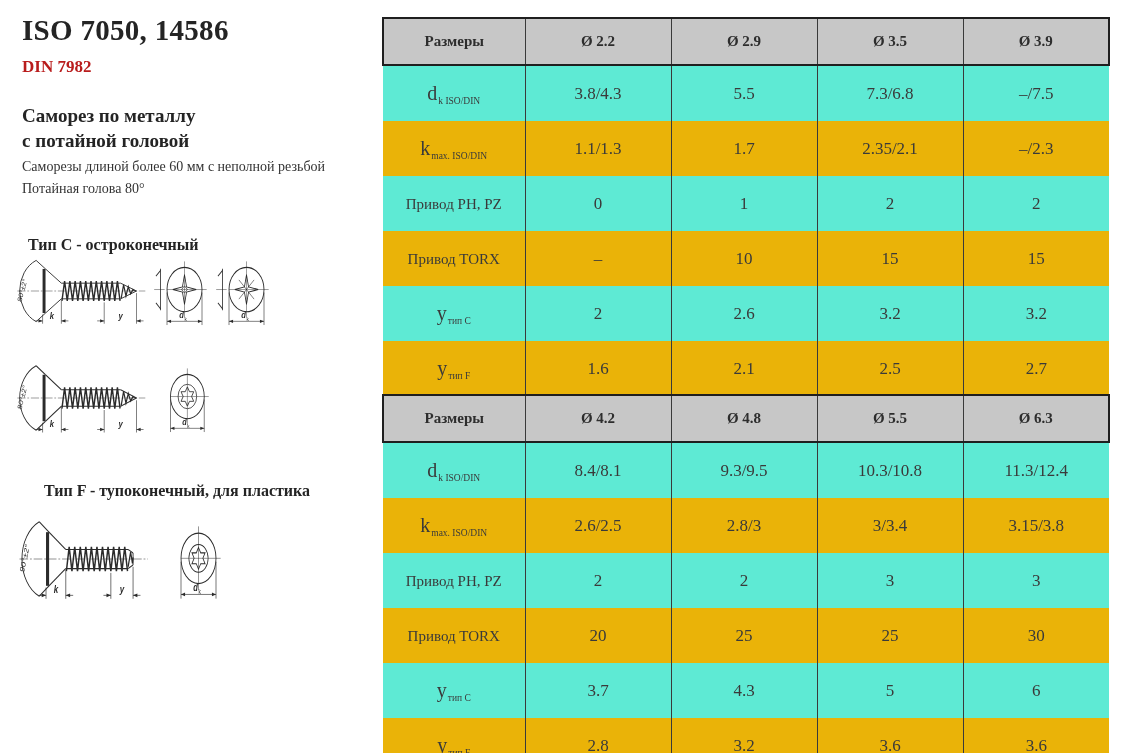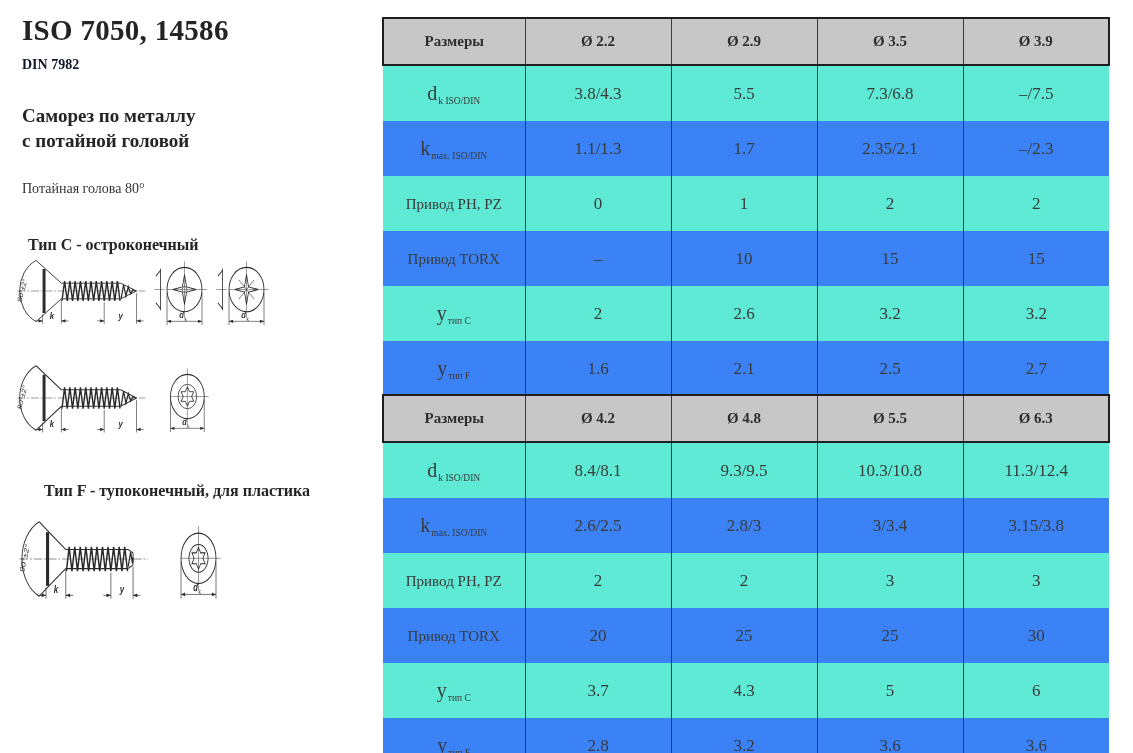--- a/index.html
+++ b/index.html
@@ -2,21 +2,21 @@
 <html><head>
 <meta charset="utf-8">
 <style>
   html,body{margin:0;padding:0;background:#fff;}
   .page{position:relative;width:1133px;height:753px;background:#ffffff;
         font-family:Liberation Serif, serif;color:#2b2b2b;overflow:hidden;}
 
   
   .title{position:absolute;left:22px;top:14px;font-size:29px;font-weight:700;
          letter-spacing:.3px;color:#242424;}
-  .din{position:absolute;left:22px;top:57px;font-size:14px;font-weight:700;color:#0f172a;}
+  .din{position:absolute;left:22px;top:57px;font-size:17px;font-weight:700;color:#b91c1c;}
   .product{position:absolute;left:22px;top:103px;font-size:19px;font-weight:700;
            line-height:25px;color:#242424;}
   .desc{position:absolute;left:22px;top:156px;font-size:14px;line-height:22px;color:#333;}
   .sec{position:absolute;font-size:16px;font-weight:700;color:#242424;}
   .sec-c{left:28px;top:236px;}
   .sec-f{left:44px;top:482px;}
   .d1{position:absolute;left:15px;top:252px;}
   .d2{position:absolute;left:15px;top:356px;}
   .d3{position:absolute;left:17px;top:510px;}
   svg text{font-family:"Liberation Sans",sans-serif;fill:#2b2b2b;}
@@ -25,21 +25,21 @@
   table.spec{position:absolute;border-collapse:collapse;table-layout:fixed;width:728px;}
   .t1{left:382px;top:17px;}
   .t2{left:382px;top:394px;}
   table.spec th{background:#c7c7c7;height:29px;font-size:15px;font-weight:700;color:#2d2d2d;
       border-top:2px solid #1f1f1f;border-bottom:2px solid #1f1f1f;text-align:center;
       padding:8px;}
   table.spec th:first-child{border-left:2px solid #1f1f1f;}
   table.spec th:last-child{border-right:2px solid #1f1f1f;}
   table.spec th + th, table.spec td + td{border-left:1px solid #3a3a3a;}
   table.spec tbody td{height:55px;text-align:center;font-size:17px;color:#3a3a3a;
-      background:#3b82f6;padding:0;}
+      background:#eab308;padding:0;}
   .t2 tbody td{height:54px;}
   table.spec tr.alt td{background:#5eead4;}
   td.lbl{font-size:15px;}
   .lbl-base{font-size:20px;}
   .lbl-plain{font-size:15px;margin-top:29px;}
   .lbl-sub{font-size:9.5px;position:relative;top:4px;margin-left:1px;}
 </style>
 </head>
 <body>
 
@@ -189,21 +189,21 @@
 
   <div class="title">ISO 7050, 14586</div>
   <div class="din">DIN 7982</div>
 
   <div class="product">
     <span>Саморез по металлу</span><br>
     <span>с потайной головой</span>
   </div>
 
   <div class="desc">
-    <br>
+    <span>Саморезы длиной более 60 мм с неполной резьбой</span><br>
     <span>Потайная голова 80°</span>
   </div>
 
   <div class="sec sec-c">Тип C - остроконечный</div>
 
   <svg class="d1" width="258" height="78">
     <use href="#screw-c" x="0" y="2" width="135" height="74"></use>
     <use href="#head-ph" x="138" y="2" width="56" height="74"></use>
     <use href="#head-pz" x="200" y="2" width="56" height="74"></use>
   </svg>

